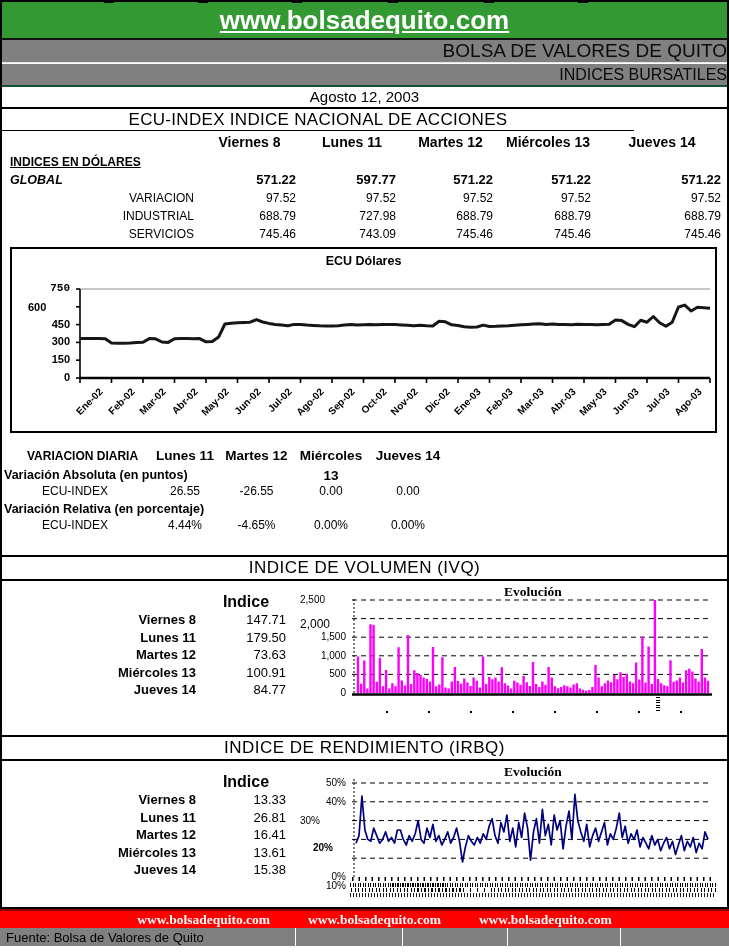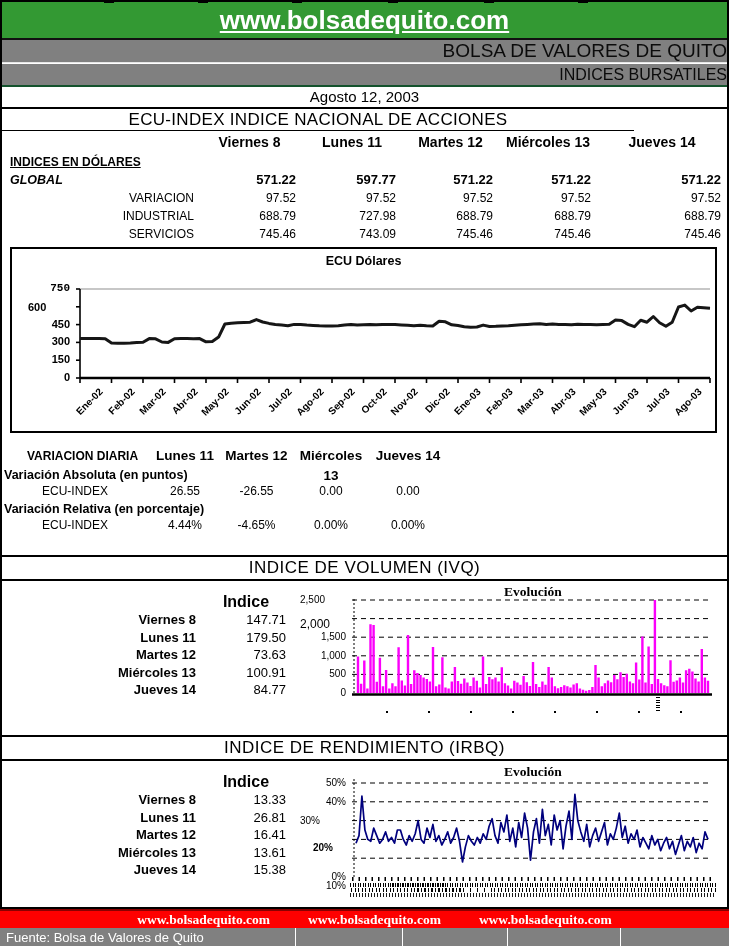--- a/index.html
+++ b/index.html
@@ -73,21 +73,21 @@
   .n1{top:118px;background:repeating-linear-gradient(90deg,#000 0 1px,transparent 1px 2.5px);}
   .n2{top:123px;background:repeating-linear-gradient(90deg,transparent 0 1px,#000 1px 2px,transparent 2px 3.5px);}
   .n3{top:128px;background:repeating-linear-gradient(90deg,#000 0 1px,transparent 1px 3px);opacity:.9;}
 
   
   .red-line{position:absolute;left:0;top:909px;width:729px;height:2px;background:#8B0000;}
   .red-bar{position:absolute;left:0;top:911px;width:729px;height:17px;background:#FE0000;
         display:flex;justify-content:center;gap:38px;padding-left:20px;box-sizing:border-box;}
   .red-link{color:#fff;font-family:"Liberation Serif",serif;font-weight:bold;font-size:13.5px;line-height:17px;}
   .gray-footer{position:absolute;left:0;top:928px;width:729px;height:18px;background:#808080;}
-  .src-text{color:#ffffff;font-size:13px;line-height:18px;padding-left:6px;}
+  .src-text{color:#000000;font-size:13px;line-height:18px;padding-left:6px;}
   .fdiv{position:absolute;top:0;width:1px;height:18px;background:#fff;}
 </style>
 </head>
 <body>
 
 <div id="page">
   <div class="content-border"></div>
   <div class="tick-top" style="left:104px"></div>
   <div class="tick-top" style="left:198px"></div>
   <div class="tick-top" style="left:292px"></div>

